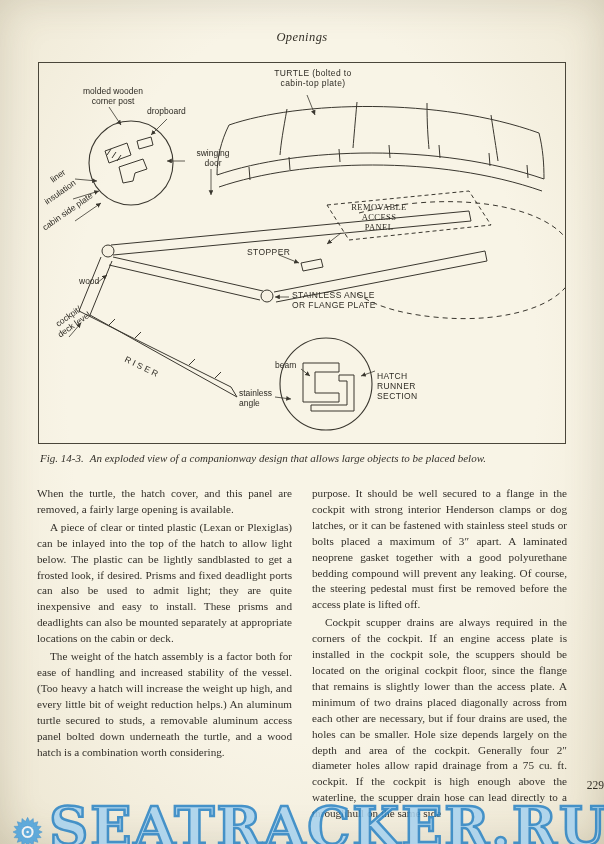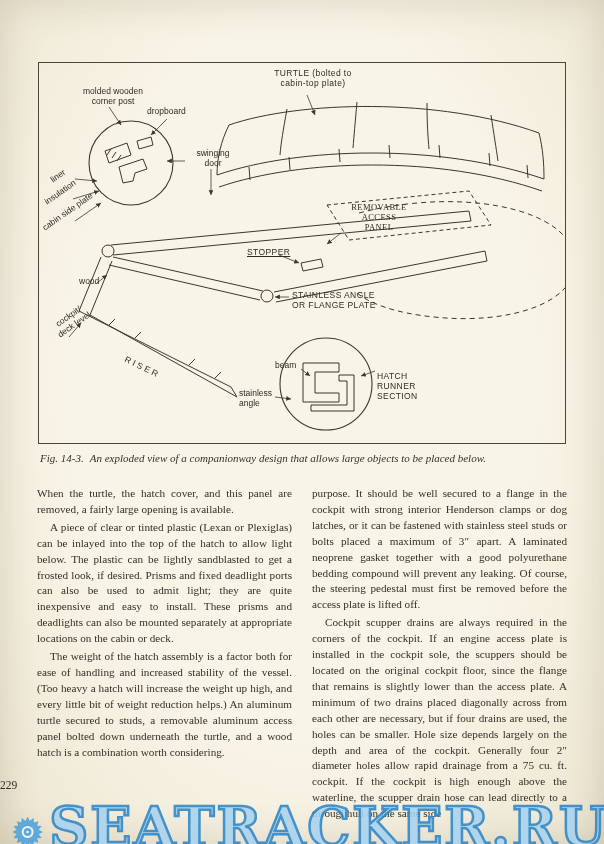--- a/index.html
+++ b/index.html
@@ -22,33 +22,34 @@
   .fig-label.rot{transform-origin:left top;}
   .caption{position:absolute;left:40px;top:452px;width:524px;font-size:11px;
     font-style:italic;color:#33302a;}
   .caption .cap-label{font-style:italic;margin-right:6px;}
   .bodytext{position:absolute;top:486px;font-size:11.2px;line-height:1.42;
     text-align:justify;color:#33302a;}
   .col-left{left:37px;width:255px;}
   .col-right{left:312px;width:255px;}
   .bodytext p{margin:0 0 2px 0;}
   .bodytext p.indent{text-indent:13px;}
-  .pageno{position:absolute;top:779px;left:0;width:100%;text-align:left;
+  .pageno{position:absolute;top:779px;left:0;width:100%;text-align:right;
     font-size:11.5px;z-index:1;}
   .watermark{position:absolute;left:12px;top:772px;width:596px;height:70px;z-index:2;
     display:flex;align-items:flex-start;opacity:.88;pointer-events:none;margin-top:28px;}
   .wm-text{font-family:"DejaVu Serif", serif;font-weight:bold;font-size:54px;
     letter-spacing:2px;color:#a9d3ef;-webkit-text-stroke:2.5px #2e86c6;
     text-shadow:0 0 1px #2e86c6;line-height:1;margin-left:6px;}
 </style>
 </head>
 <body>
 
 <div class="page">
 
+  <div class="running-head">Openings</div>
 
   <div class="figure">
     <svg width="526" height="378" viewBox="0 0 526 378">
       <defs>
         <marker id="arr" markerWidth="7" markerHeight="7" refX="6" refY="3" orient="auto">
           <path d="M0,0 L6,3 L0,6 z" fill="#3a372f"></path>
         </marker>
       </defs>
       <g stroke="#3a372f" stroke-width="1" fill="none">
 
@@ -138,21 +139,21 @@
     <div class="fig-label center" style="left:148px;top:86px;width:52px;">swinging
 door</div>
     <div class="fig-label rot" style="left:10px;top:114px;transform:rotate(-35deg);">liner</div>
     <div class="fig-label rot" style="left:4px;top:136px;transform:rotate(-35deg);">insulation</div>
     <div class="fig-label rot" style="left:2px;top:162px;transform:rotate(-35deg);">cabin side plate</div>
     <div class="fig-label caps center" style="left:212px;top:6px;width:124px;">TURTLE (bolted to
 cabin-top plate)</div>
     <div class="fig-label caps center" style="left:300px;top:140px;width:80px;font-family:Liberation Serif, serif;">REMOVABLE
 ACCESS
 PANEL</div>
-    <div class="fig-label caps" style="left:208px;top:185px;width:60px;text-decoration:underline;">STOPPER</div>
+    <div class="fig-label caps" style="left:208px;top:185px;width:60px;">STOPPER</div>
     <div class="fig-label caps" style="left:253px;top:228px;width:110px;">STAINLESS ANGLE
 OR FLANGE PLATE</div>
     <div class="fig-label" style="left:40px;top:214px;width:34px;">wood</div>
     <div class="fig-label rot center" style="left:4px;top:266px;width:56px;transform:rotate(-35deg);">cockpit/
 deck level</div>
     <div class="fig-label caps rot" style="left:88px;top:292px;letter-spacing:2.5px;transform:rotate(26deg);">RISER</div>
     <div class="fig-label" style="left:236px;top:298px;width:34px;">beam</div>
     <div class="fig-label" style="left:200px;top:326px;width:52px;">stainless
 angle</div>
     <div class="fig-label caps" style="left:338px;top:309px;width:70px;">HATCH

